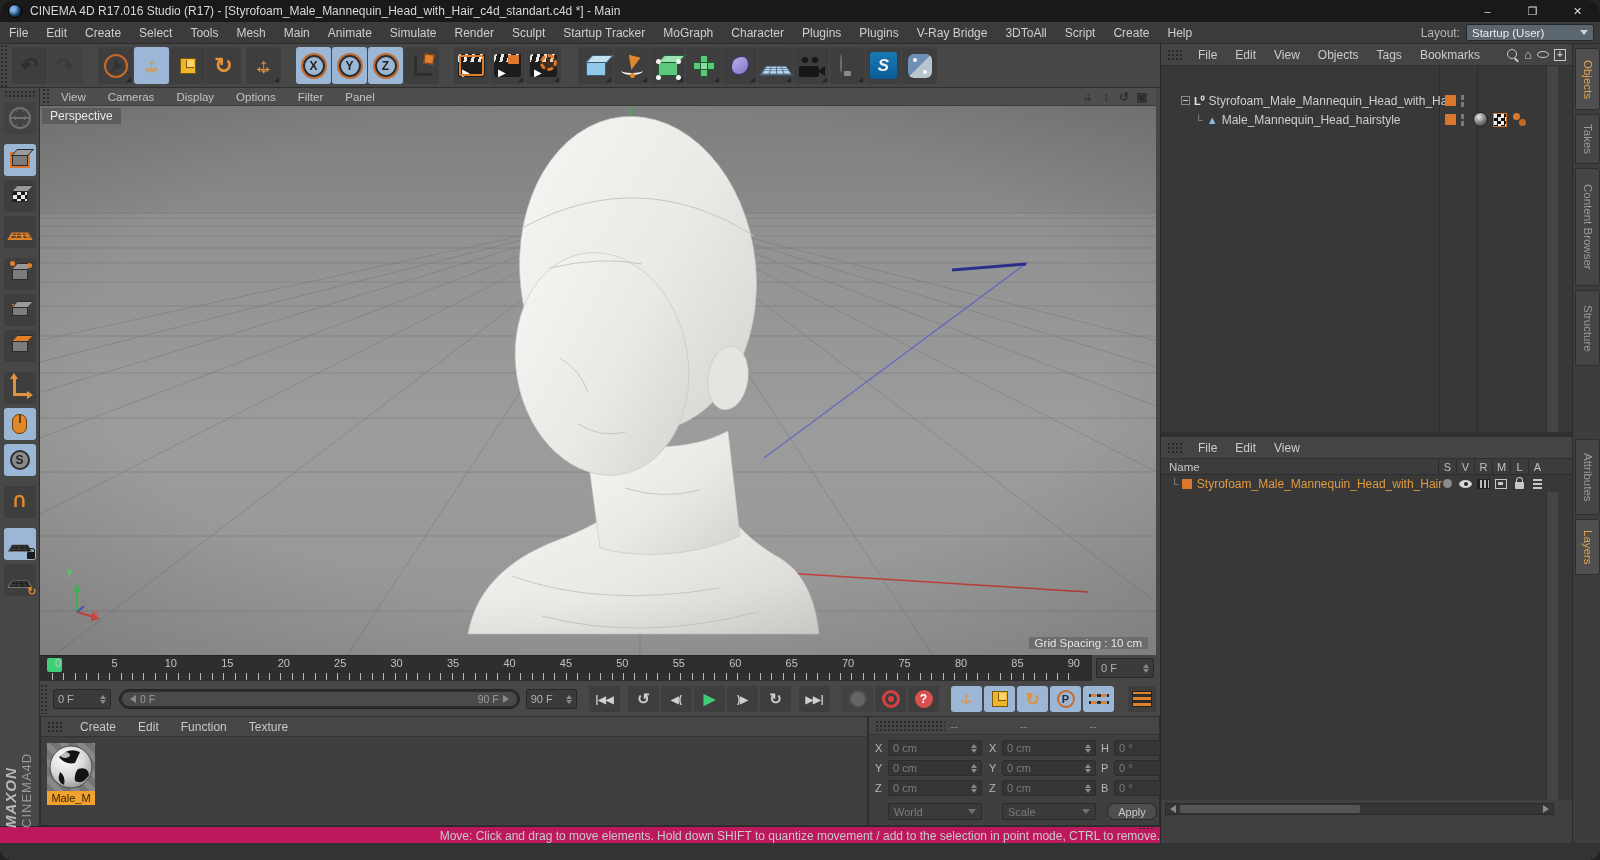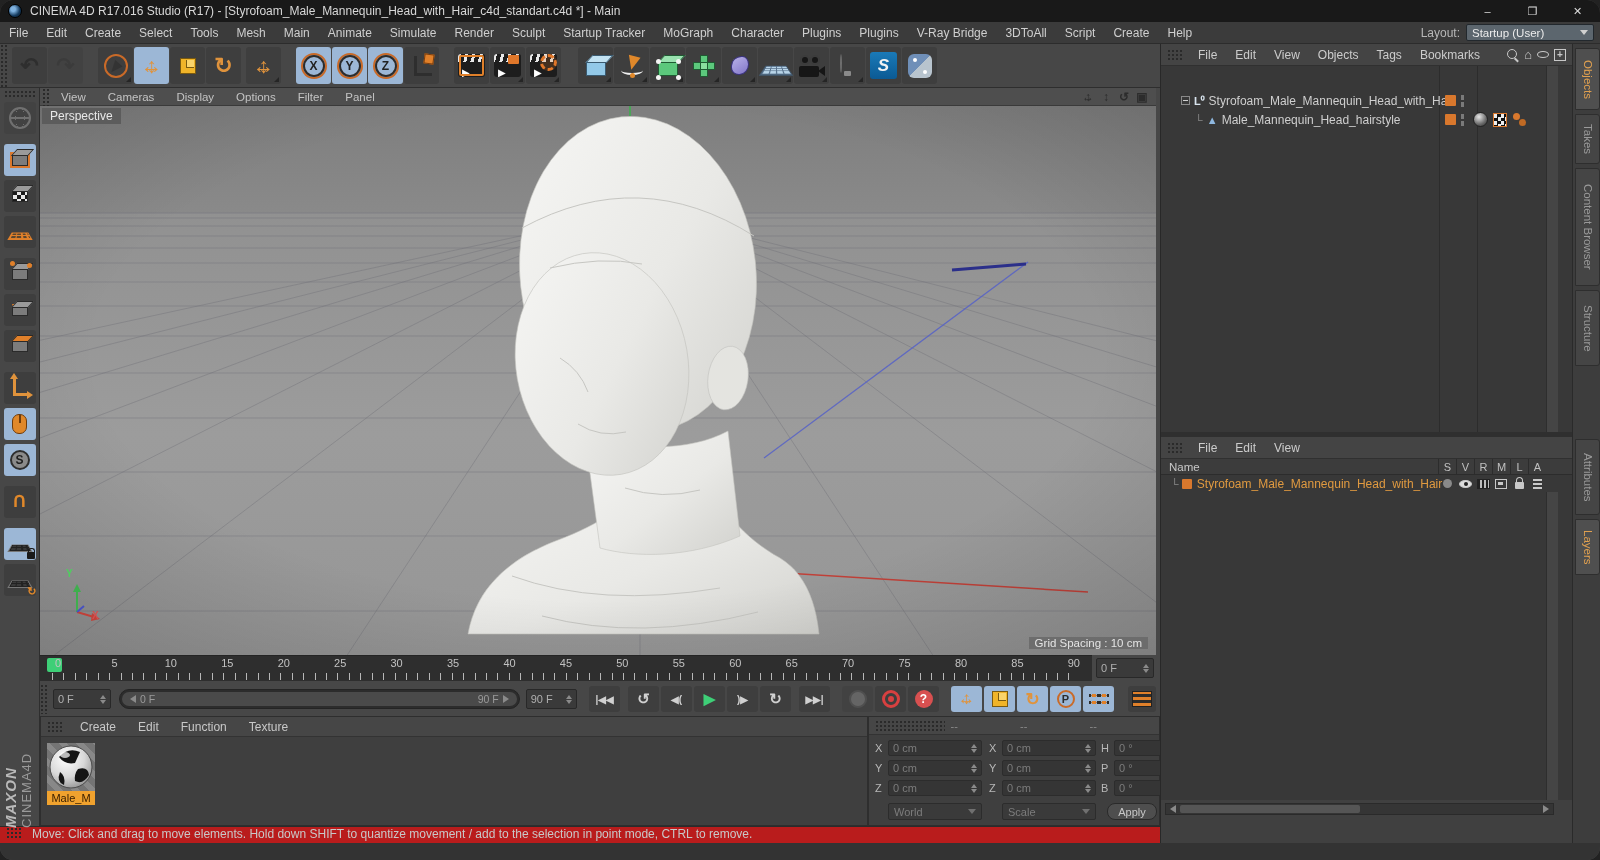--- a/index.html
+++ b/index.html
@@ -175,21 +175,21 @@
   .coords .hdr span { width:96px; }
   .crow { position:absolute; height:16px; display:flex; align-items:center; }
   .clabel { color:#b8b8b8; width:10px; }
   .cfield { height:16px; background:#353535; border:1px solid #2c2c2c; border-radius:2px; color:#7c7c7c; display:flex; align-items:center; padding:0 4px; margin-left:3px; }
   .cfield.w94 { width:94px; } .cfield.w56 { width:56px; }
   .cselect { position:absolute; height:17px; background:#3a3a3a; border:1px solid #2c2c2c; border-radius:2px; color:#7c7c7c; display:flex; align-items:center; padding:0 5px; }
   .cselect .caret { margin-left:auto; width:0; height:0; border-left:4px solid transparent; border-right:4px solid transparent; border-top:5px solid #707070; }
   .applybtn { position:absolute; height:17px; background:#4e4e4e; border:1px solid #2a2a2a; border-radius:8px; color:#c8c8c8; display:flex; align-items:center; justify-content:center; }
 
   
-  .statusbar { position:absolute; left:0; top:826px; width:1160px; height:17px; background:#b91c1c; border-top:1px solid #2b2b2b; display:flex; align-items:flex-start; }
+  .statusbar { position:absolute; left:0; top:826px; width:1160px; height:17px; background:#be185d; border-top:1px solid #2b2b2b; display:flex; align-items:flex-end;flex-direction:column; }
   .statusbar .txt { color:#c8c8c8; font-size:12px; margin-left:4px; white-space:nowrap; }
   .bottomstrip { position:absolute; left:0; top:843px; width:1600px; height:17px; background:#333333; }
 
   
   .right-panel { position:absolute; left:1160px; top:44px; width:412px; height:799px; background:#404040; border-left:1px solid #282828; }
   .om-menu { height:22px; background:#444; display:flex; align-items:center; border-bottom:1px solid #303030; }
   .om-menu nav { display:flex; }
   .om-item { color:#cccccc; font-size:12px; padding:0 9px; }
   .om-tools { margin-left:auto; display:flex; align-items:center; gap:5px; padding-right:6px; }
   .ic-search { position:relative; width:12px; height:12px; }

